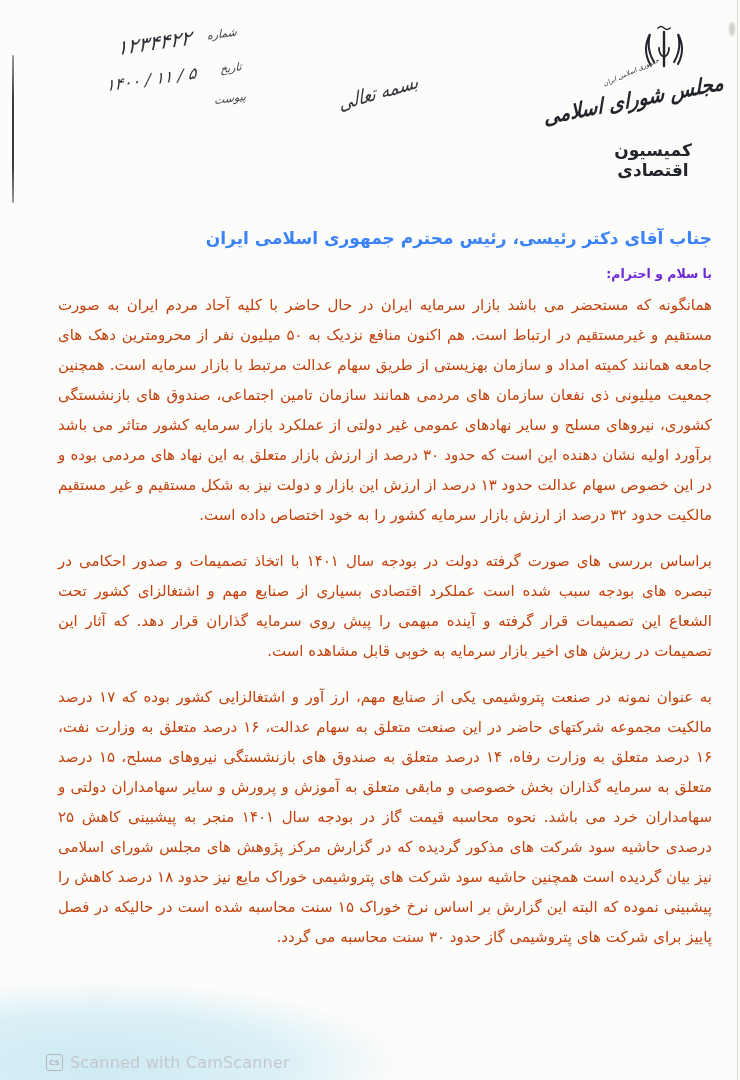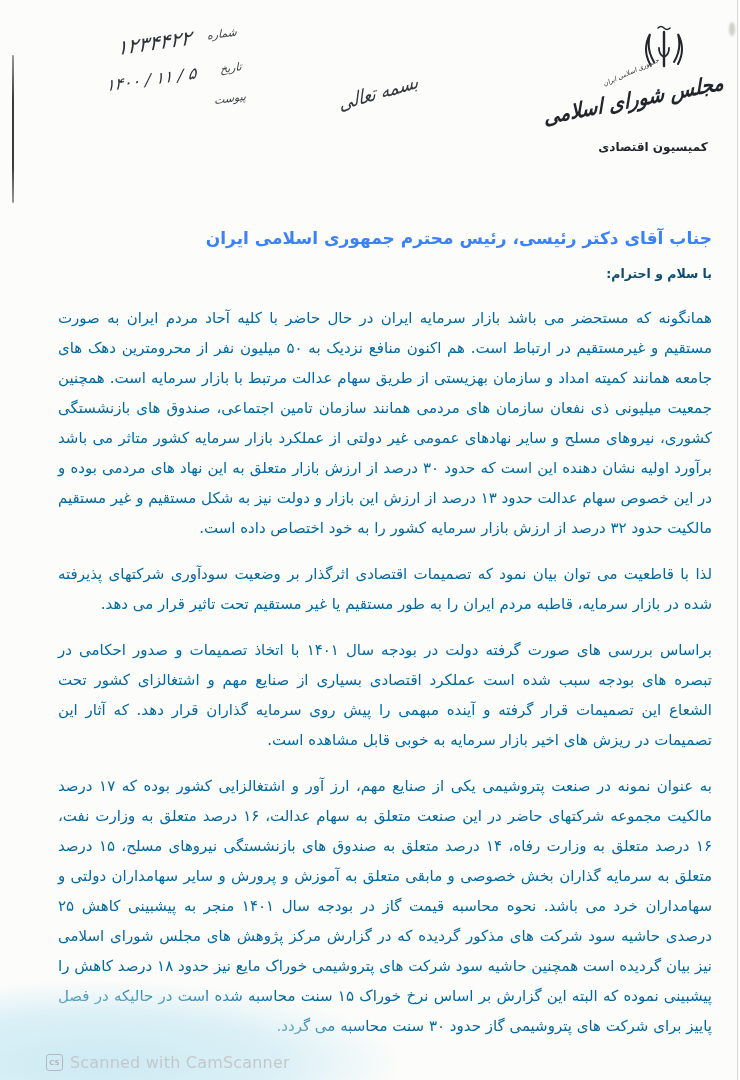--- a/index.html
+++ b/index.html
@@ -76,38 +76,38 @@
     transform:rotate(-24deg);white-space:nowrap;font-style:italic;
   }
   .logo-assembly{
     position:absolute;left:0;top:60px;width:132px;
     font-size:21px;font-weight:bold;font-style:italic;color:#22252b;
     direction:rtl;text-align:center;white-space:nowrap;
     transform:rotate(-11deg) skewX(-8deg) scaleX(.92);
   }
   .logo-commission{
     position:absolute;left:0;top:118px;width:110px;
-    font-size:12px;font-weight:bold;color:#22252b;
+    font-size:17px;font-weight:bold;color:#22252b;
     direction:rtl;text-align:center;
   }
   
   .recipient{
     position:absolute;left:30px;top:228px;width:682px;
     direction:rtl;text-align:right;
     font-size:17px;font-weight:bold;color:#3b82f6;
   }
   .salutation{
     position:absolute;left:30px;top:266px;width:682px;
     direction:rtl;text-align:right;
-    font-size:12.5px;font-weight:bold;color:#0c4a6e;
+    font-size:12.5px;font-weight:bold;color:#6d28d9;
   }
   .body-text{
     position:absolute;left:58px;top:290px;width:654px;
     direction:rtl;text-align:justify;text-align-last:right;
-    font-size:15px;line-height:30px;color:#0369a1;margin-top:13px;
+    font-size:15px;line-height:30px;color:#c2410c;
   }
   .body-text p{margin:0 0 16px 0;}
 </style>
 </head>
 <body>
 
 <div class="page">
 
   <div class="edge-line-left"></div>
   <div class="edge-line-right"></div>
@@ -140,21 +140,20 @@
     <div class="logo-country">جمهوری اسلامی ایران</div>
     <div class="logo-assembly">مجلس شورای اسلامی</div>
     <div class="logo-commission">کمیسیون اقتصادی</div>
   </div>
 
   <div class="recipient">جناب آقای دکتر رئیسی، رئیس محترم جمهوری اسلامی ایران</div>
   <div class="salutation">با سلام و احترام:</div>
 
   <div class="body-text">
     <p>همانگونه که مستحضر می باشد بازار سرمایه ایران در حال حاضر با کلیه آحاد مردم ایران به صورت مستقیم و غیرمستقیم در ارتباط است. هم اکنون منافع نزدیک به ۵۰ میلیون نفر از محرومترین دهک های جامعه همانند کمیته امداد و سازمان بهزیستی از طریق سهام عدالت مرتبط با بازار سرمایه است. همچنین جمعیت میلیونی ذی نفعان سازمان های مردمی همانند سازمان تامین اجتماعی، صندوق های بازنشستگی کشوری، نیروهای مسلح و سایر نهادهای عمومی غیر دولتی از عملکرد بازار سرمایه کشور متاثر می باشد برآورد اولیه نشان دهنده این است که حدود ۳۰ درصد از ارزش بازار متعلق به این نهاد های مردمی بوده و در این خصوص سهام عدالت حدود ۱۳ درصد از ارزش این بازار و دولت نیز به شکل مستقیم و غیر مستقیم مالکیت حدود ۳۲ درصد از ارزش بازار سرمایه کشور را به خود اختصاص داده است.</p>
-    <p>لذا با قاطعیت می توان بیان نمود که تصمیمات اقتصادی اثرگذار بر وضعیت سودآوری شرکتهای پذیرفته شده در بازار سرمایه، قاطبه مردم ایران را به طور مستقیم یا غیر مستقیم تحت تاثیر قرار می دهد.</p>
     <p>براساس بررسی های صورت گرفته دولت در بودجه سال ۱۴۰۱ با اتخاذ تصمیمات و صدور احکامی در تبصره های بودجه سبب شده است عملکرد اقتصادی بسیاری از صنایع مهم و اشتغالزای کشور تحت الشعاع این تصمیمات قرار گرفته و آینده مبهمی را پیش روی سرمایه گذاران قرار دهد. که آثار این تصمیمات در ریزش های اخیر بازار سرمایه به خوبی قابل مشاهده است.</p>
     <p>به عنوان نمونه در صنعت پتروشیمی یکی از صنایع مهم، ارز آور و اشتغالزایی کشور بوده که ۱۷ درصد مالکیت مجموعه شرکتهای حاضر در این صنعت متعلق به سهام عدالت، ۱۶ درصد متعلق به وزارت نفت، ۱۶ درصد متعلق به وزارت رفاه، ۱۴ درصد متعلق به صندوق های بازنشستگی نیروهای مسلح، ۱۵ درصد متعلق به سرمایه گذاران بخش خصوصی و مابقی متعلق به آموزش و پرورش و سایر سهامداران دولتی و سهامداران خرد می باشد. نحوه محاسبه قیمت گاز در بودجه سال ۱۴۰۱ منجر به پیشبینی کاهش ۲۵ درصدی حاشیه سود شرکت های مذکور گردیده که در گزارش مرکز پژوهش های مجلس شورای اسلامی نیز بیان گردیده است همچنین حاشیه سود شرکت های پتروشیمی خوراک مایع نیز حدود ۱۸ درصد کاهش را پیشبینی نموده که البته این گزارش بر اساس نرخ خوراک ۱۵ سنت محاسبه شده است در حالیکه در فصل پاییز برای شرکت های پتروشیمی گاز حدود ۳۰ سنت محاسبه می گردد.</p>
   </div>
 
   <div class="blue-stain"></div>
   <div class="watermark">
     <span class="wm-icon">CS</span>
     <span class="wm-text">Scanned with CamScanner</span>
   </div>
 

